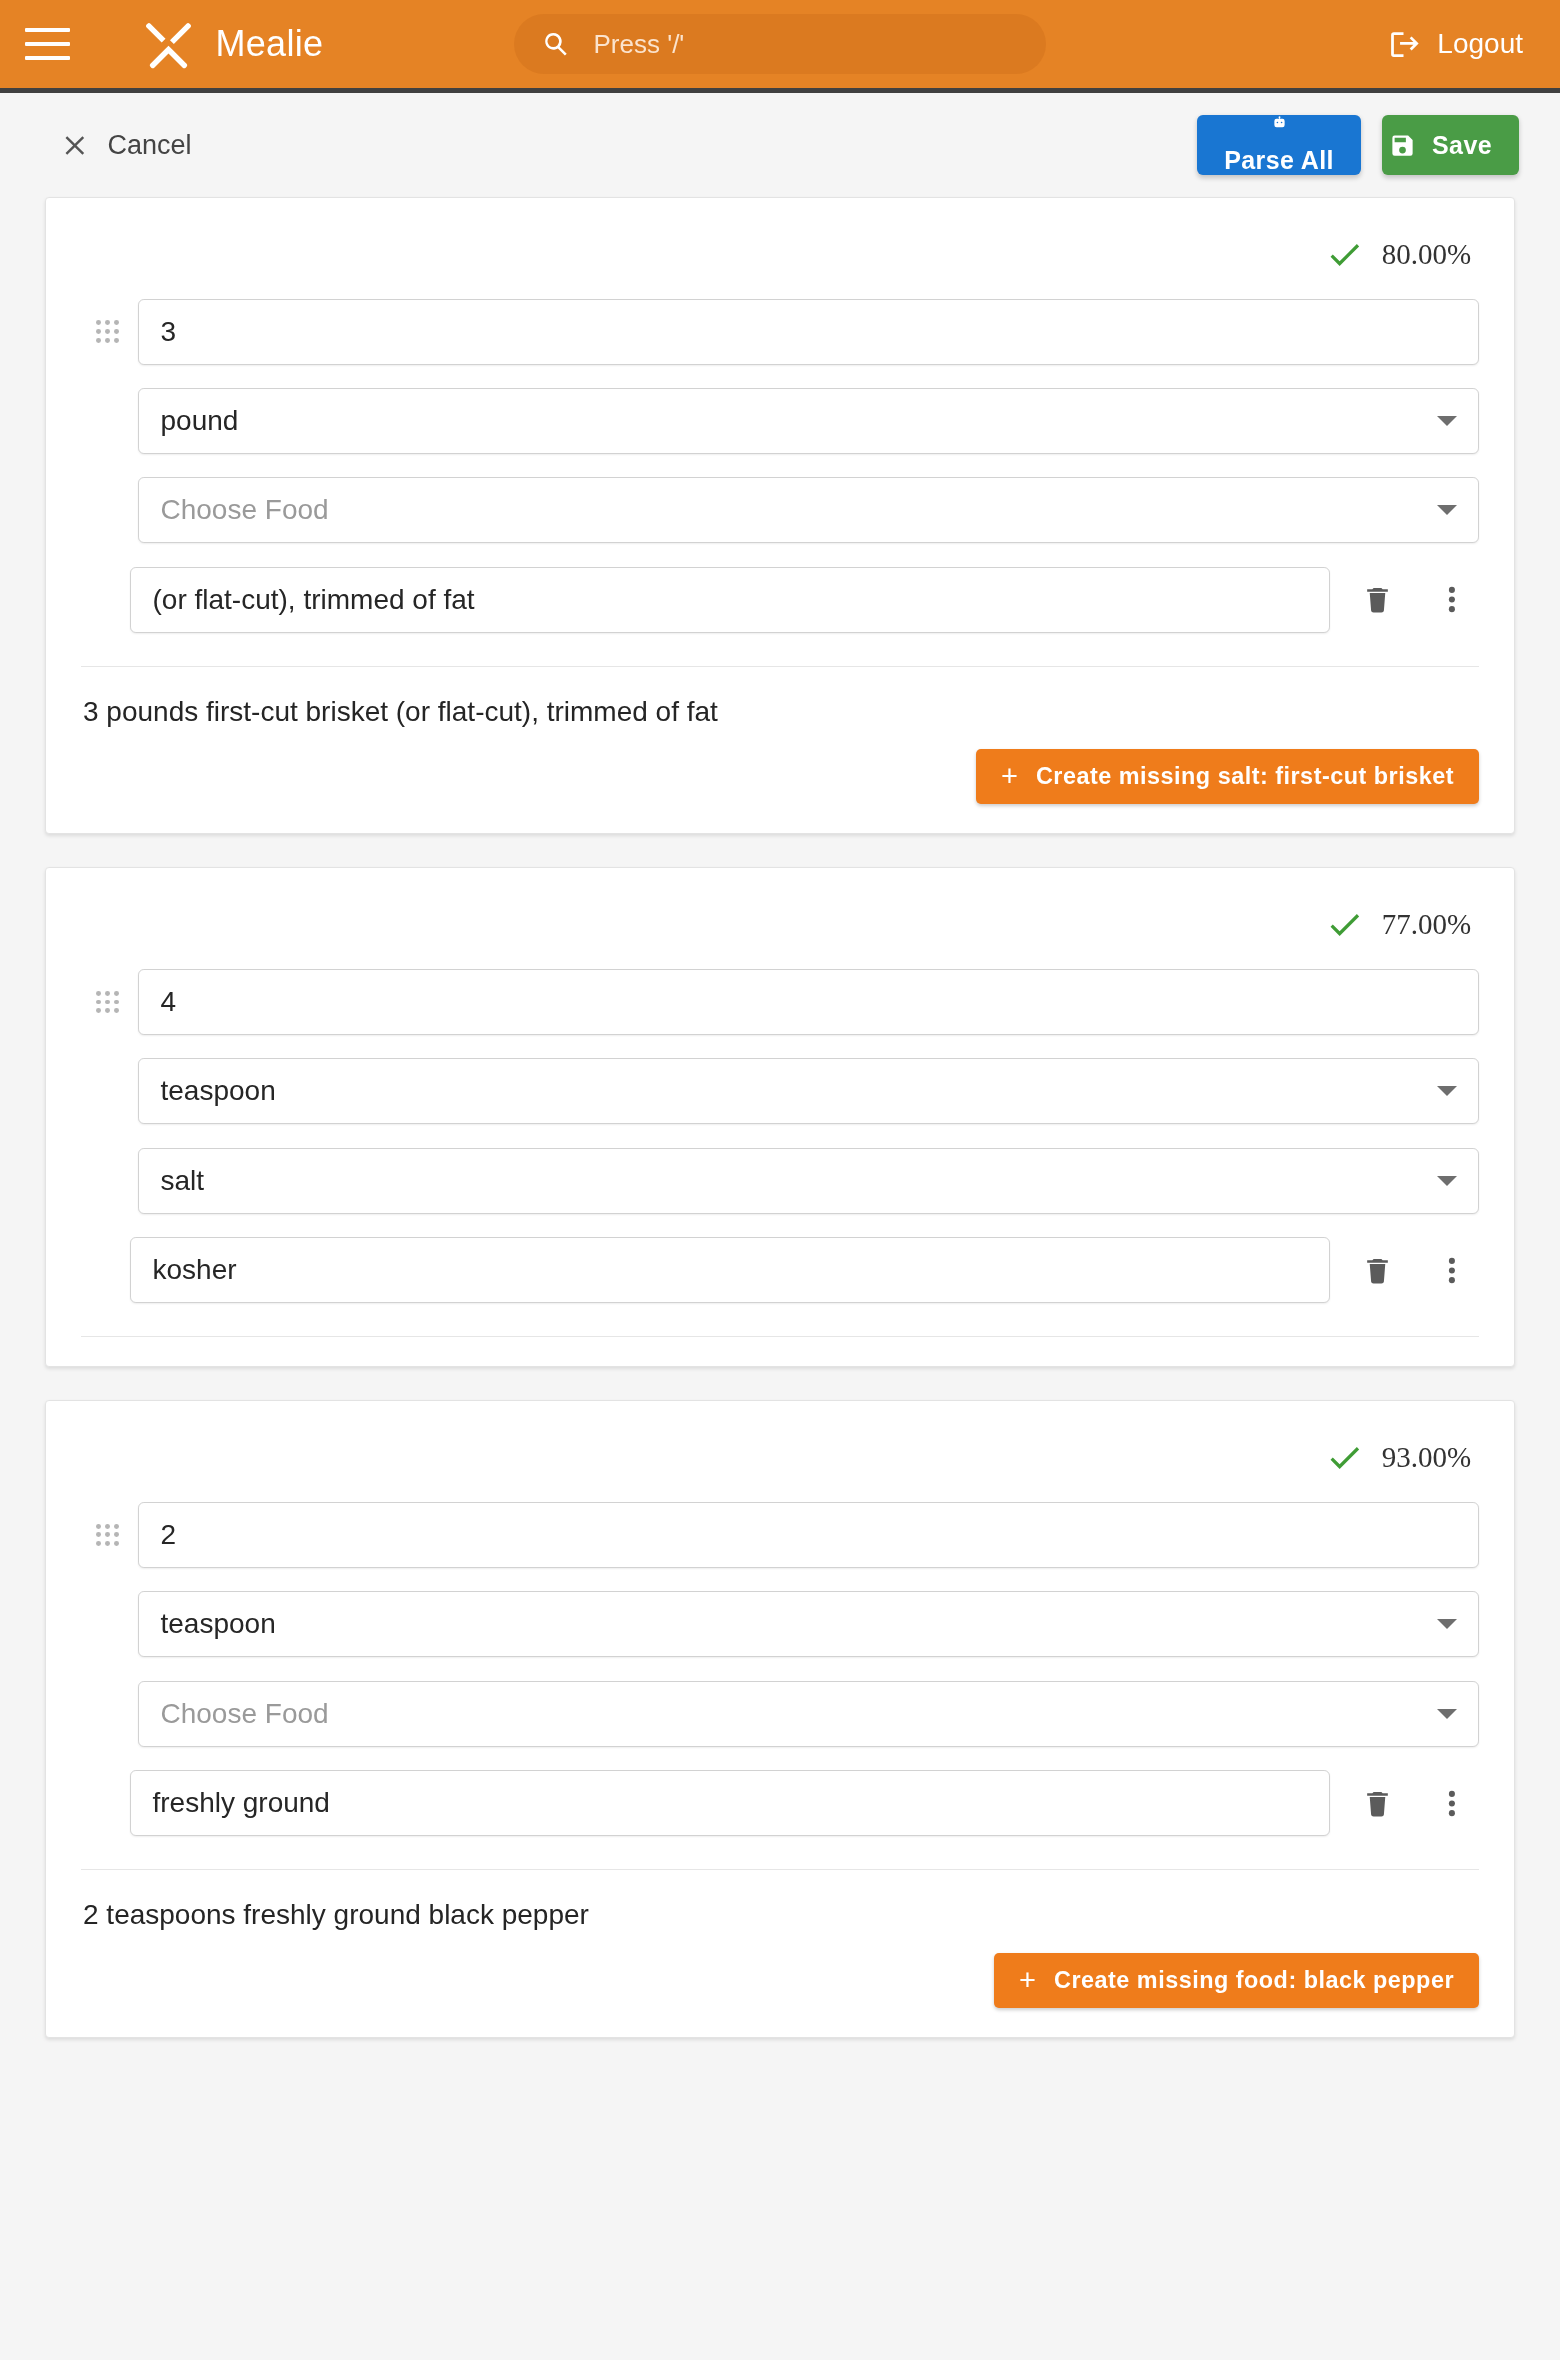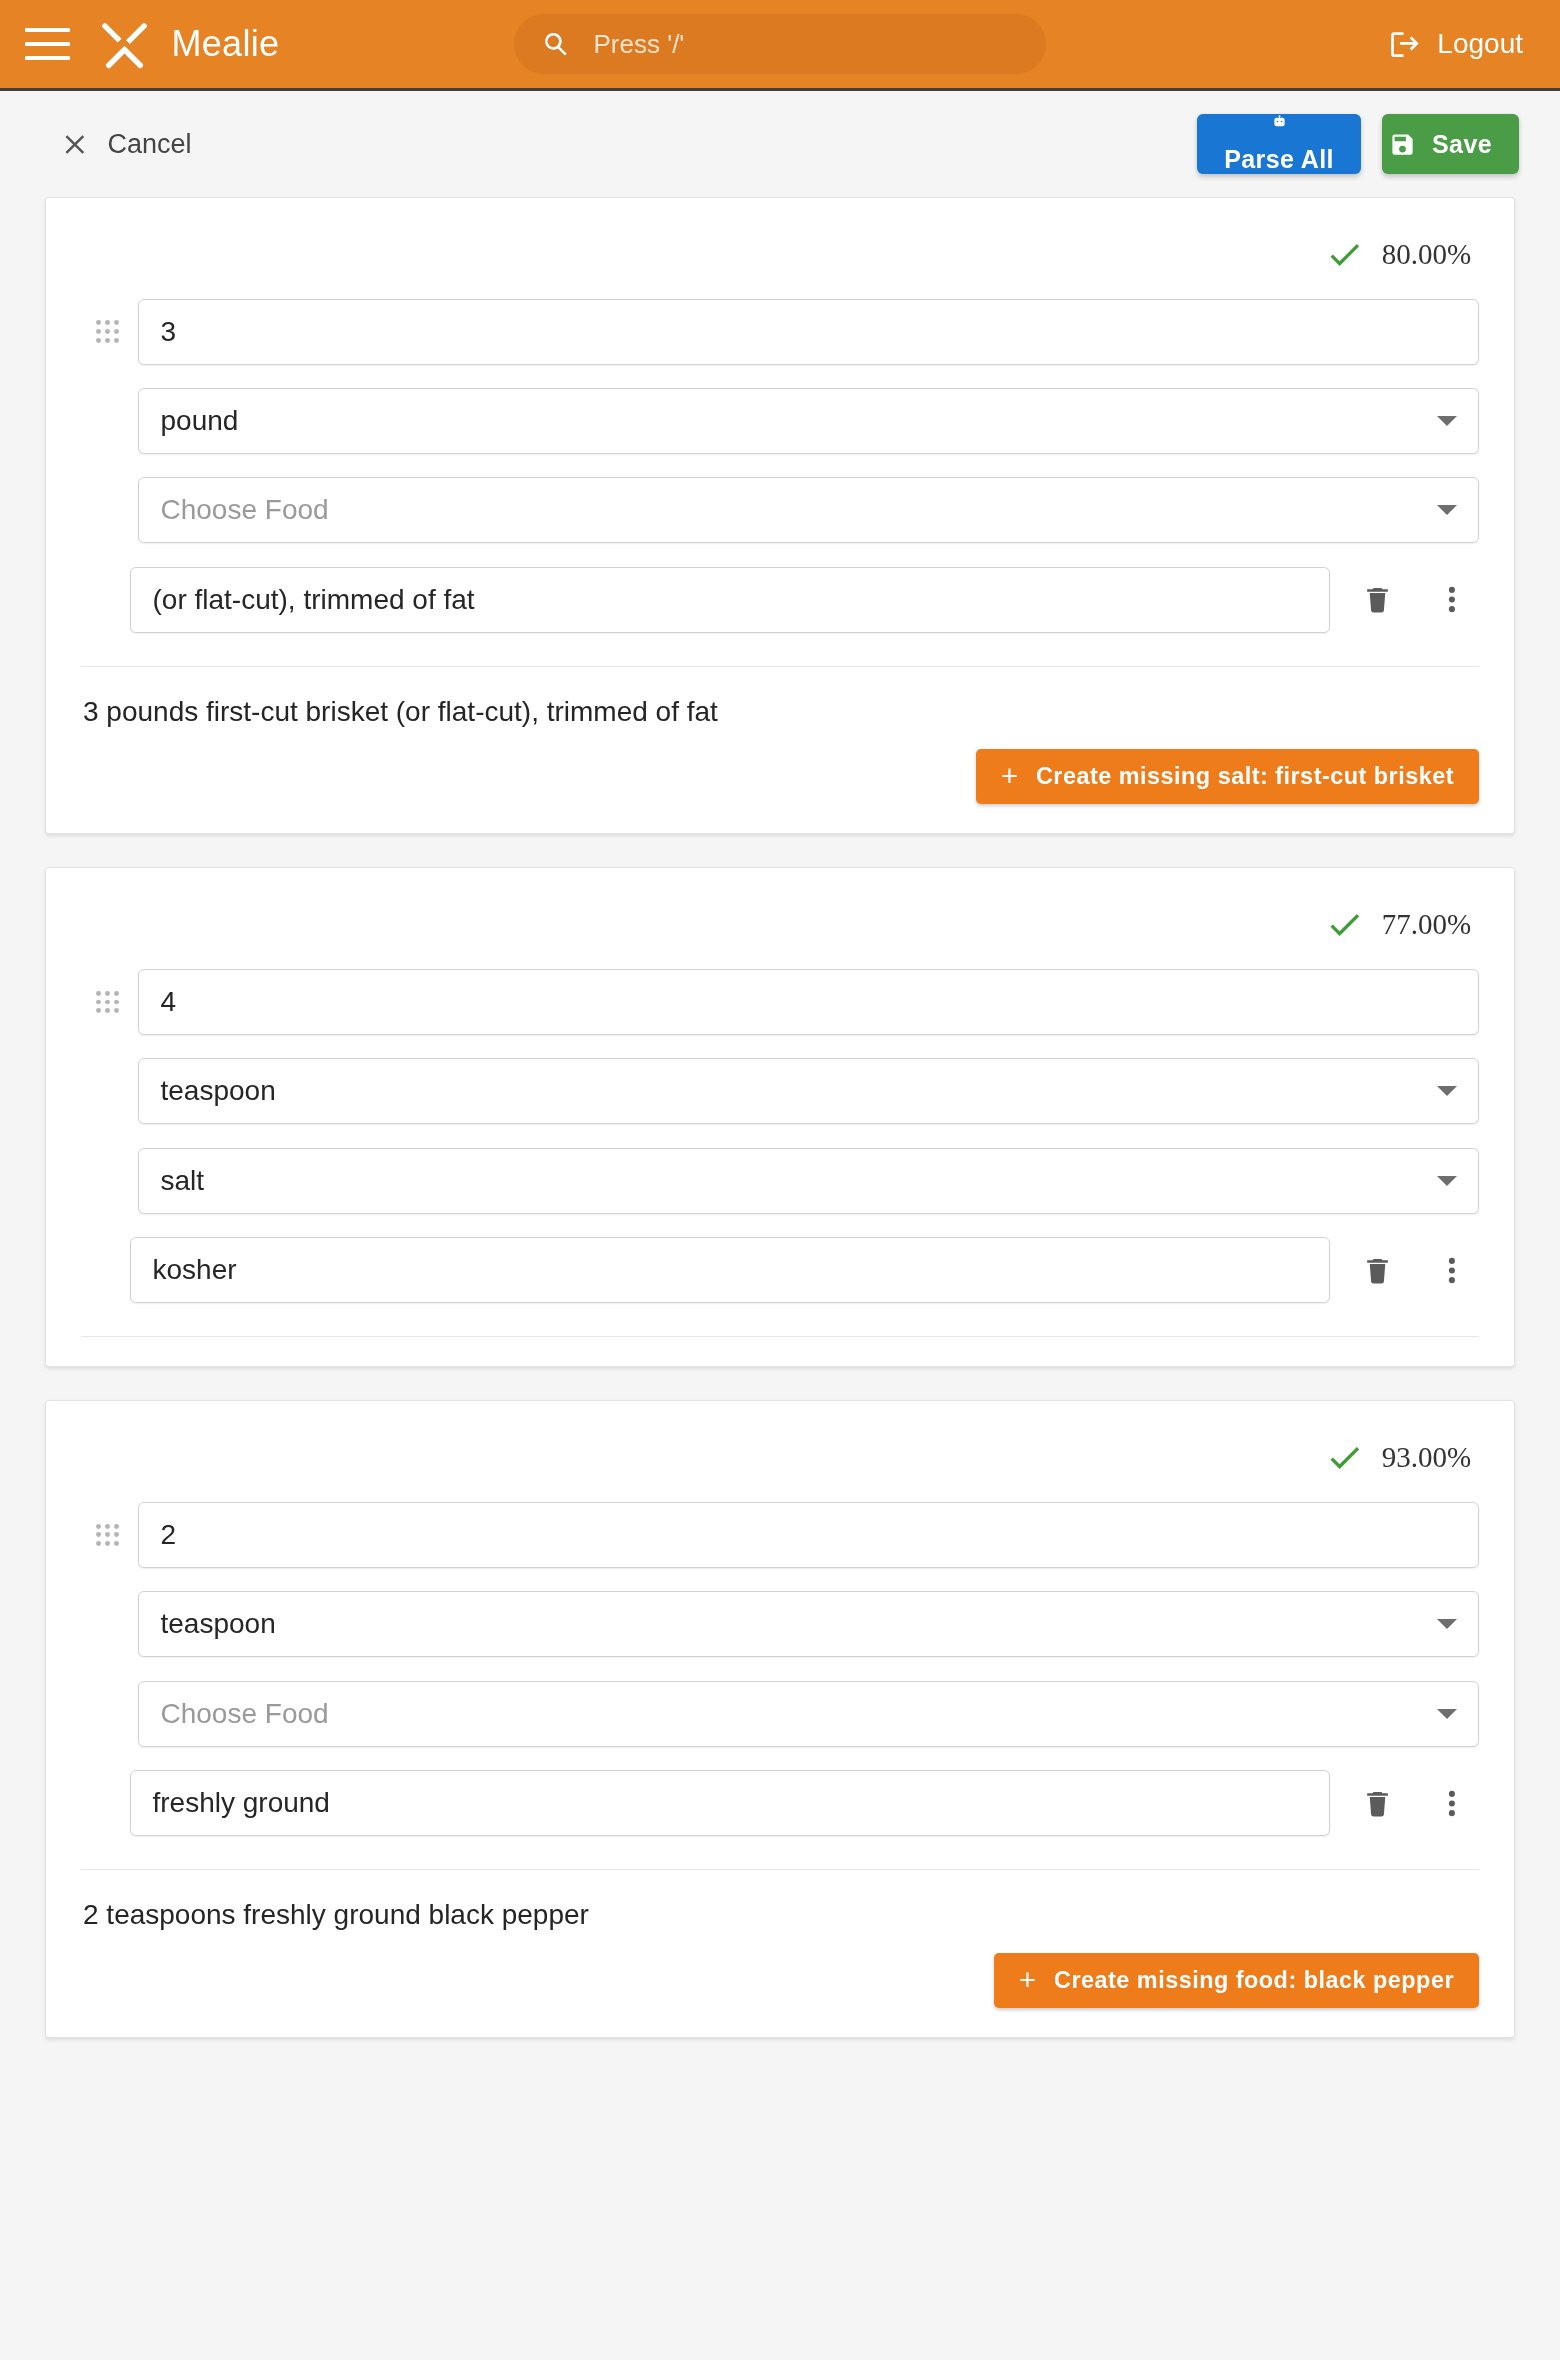--- a/index.html
+++ b/index.html
@@ -13,20 +13,21 @@
 
   
   .appbar {
     height: 88px;
     background: #e58325;
     display: flex;
     align-items: center;
     padding: 0 25px;
     color: #fff;
     position: relative;
+    gap: 44px;
   }
   .hamburger {
     width: 45px; height: 33px;
     display: flex; flex-direction: column; justify-content: space-between;
     margin-right: 29px;
     cursor: pointer;
   }
   .hamburger span { display: block; height: 4.9px; background: #fff; border-radius: 1px; }
   .brand { display: flex; align-items: center; gap: 21.5px; }
   .brand-logo { width: 51px; height: 51px; }
@@ -64,21 +65,21 @@
     cursor: pointer;
   }
 
   
   .toolbar-wrap { background: #f5f5f5; }
   .toolbar {
     height: 109px;
     display: flex;
     align-items: center;
     padding: 0 41px 0 59px;
-    border-top: 3px solid #404040;
+    border-top: 5px solid #404040;
     background: #f5f5f5;
   }
   .cancel {
     display: flex; align-items: center; gap: 19.5px;
     color: #444; font-size: 27px; cursor: pointer;
   }
   .spacer { flex: 1; }
   .btn {
     height: 60px;
     border: none;

